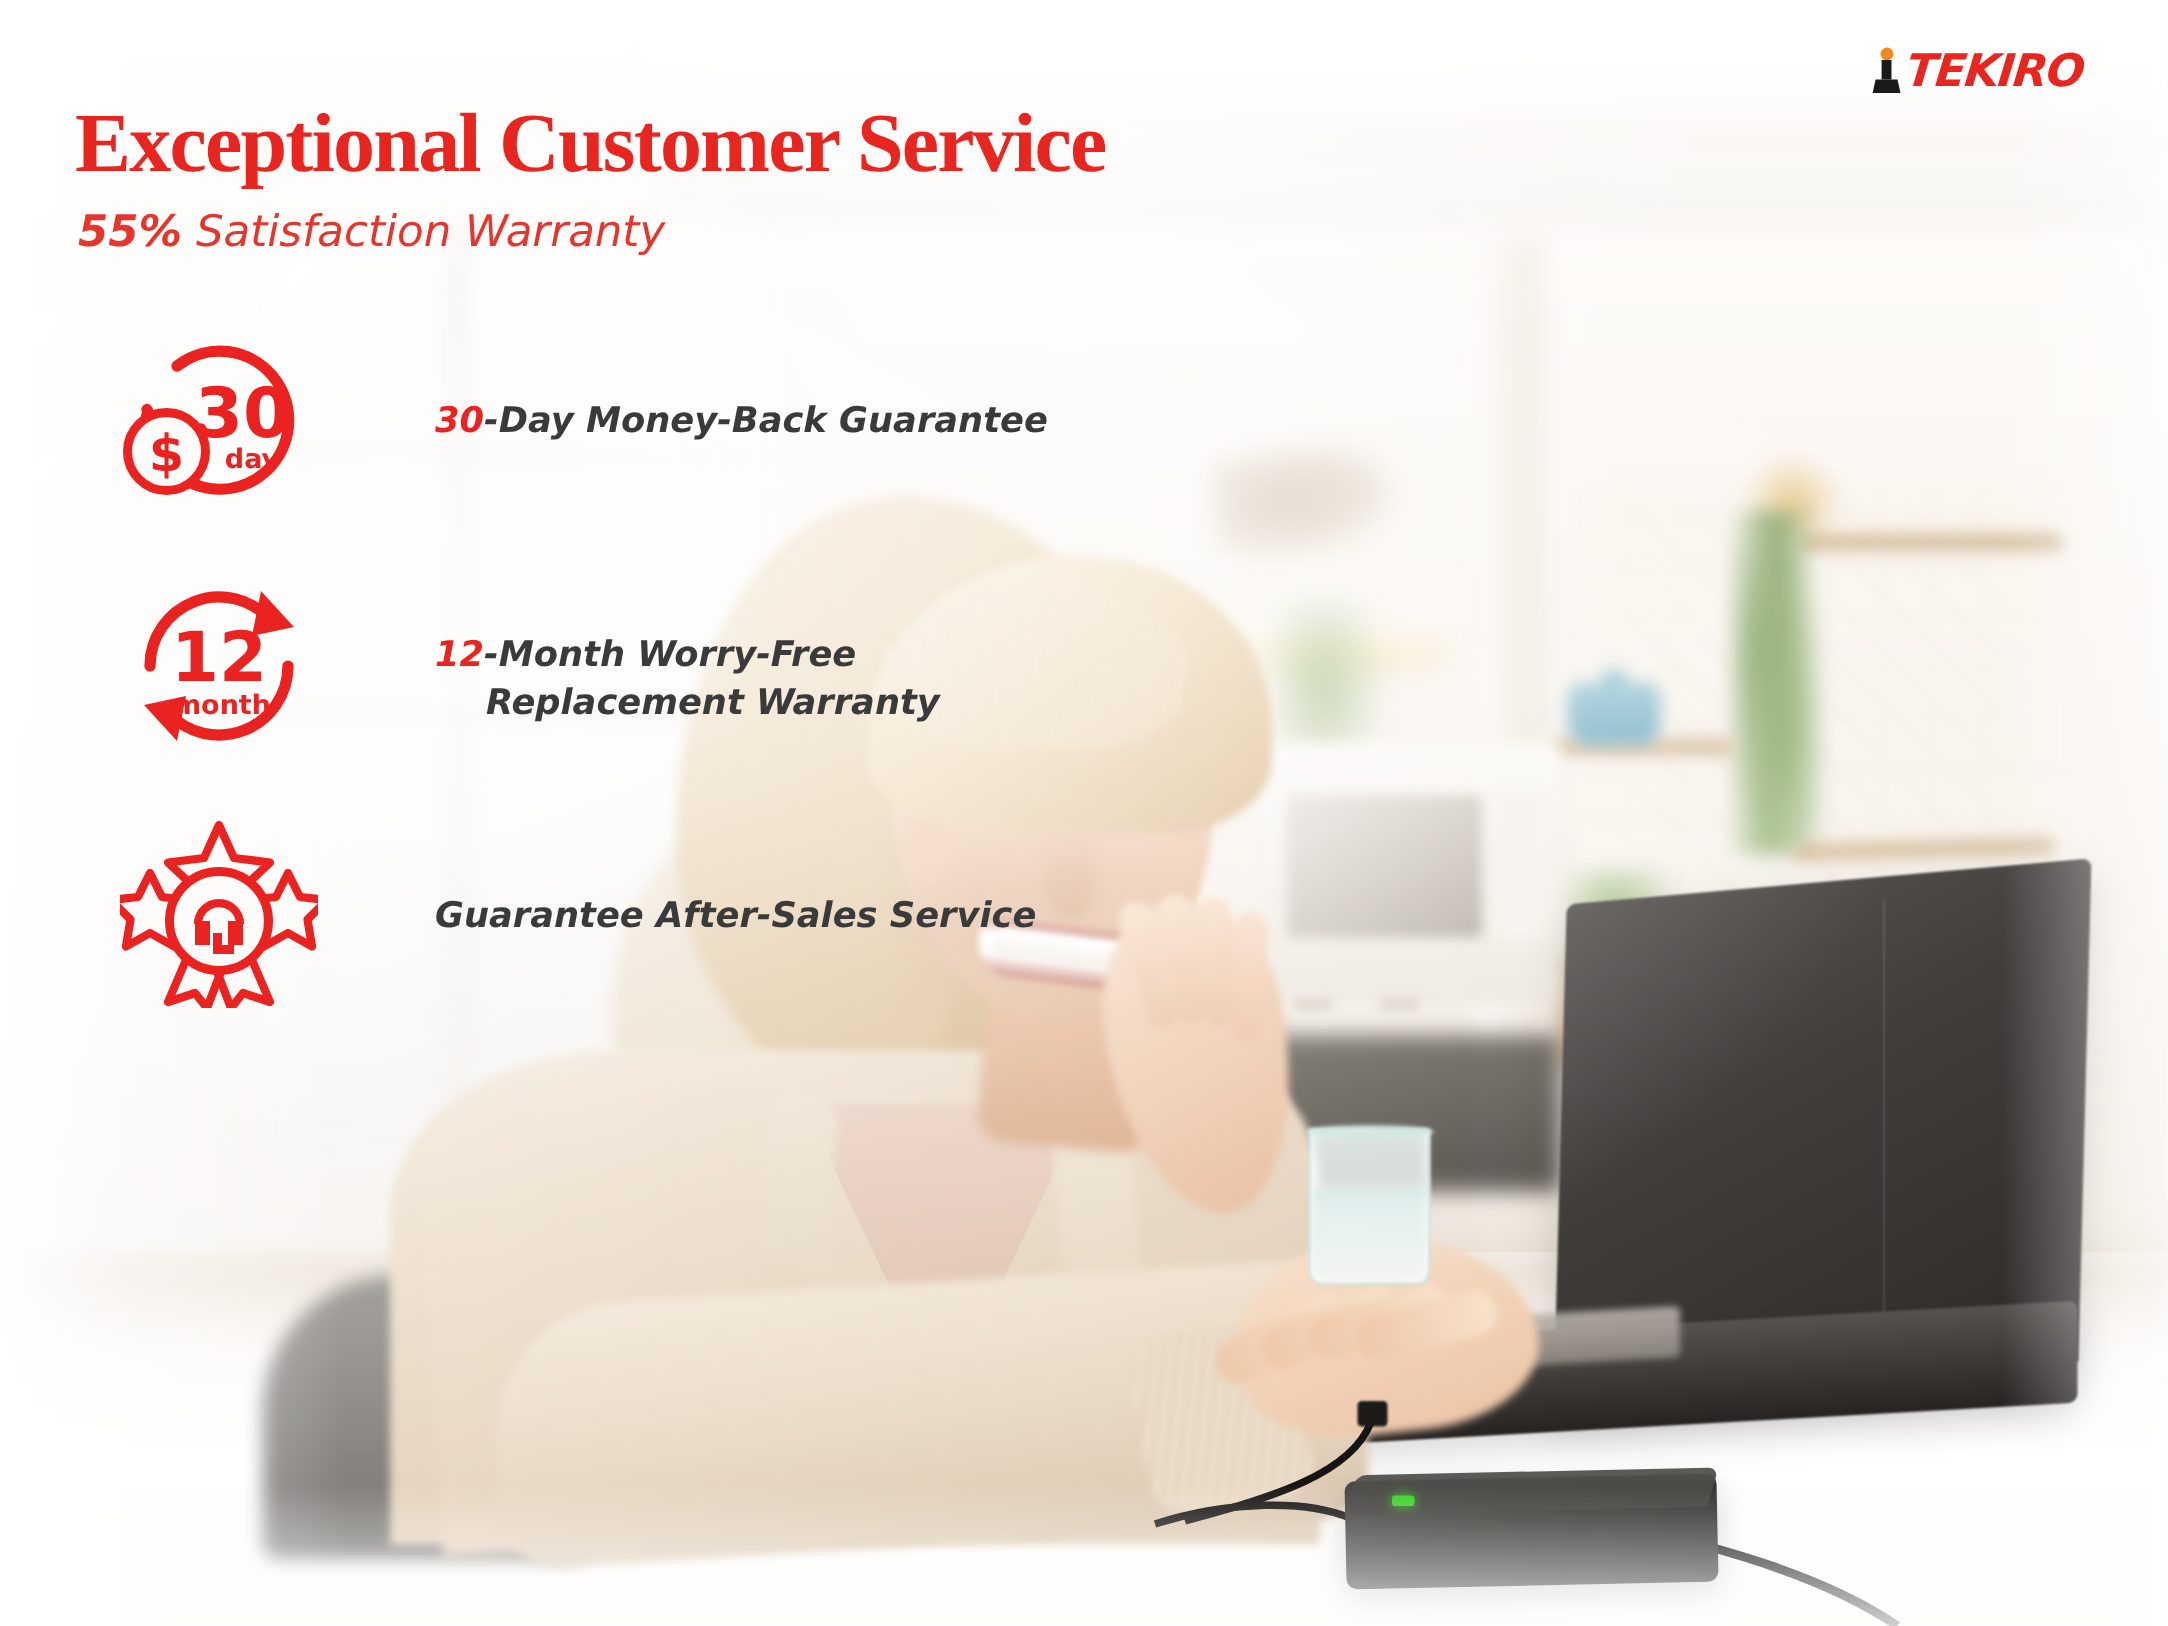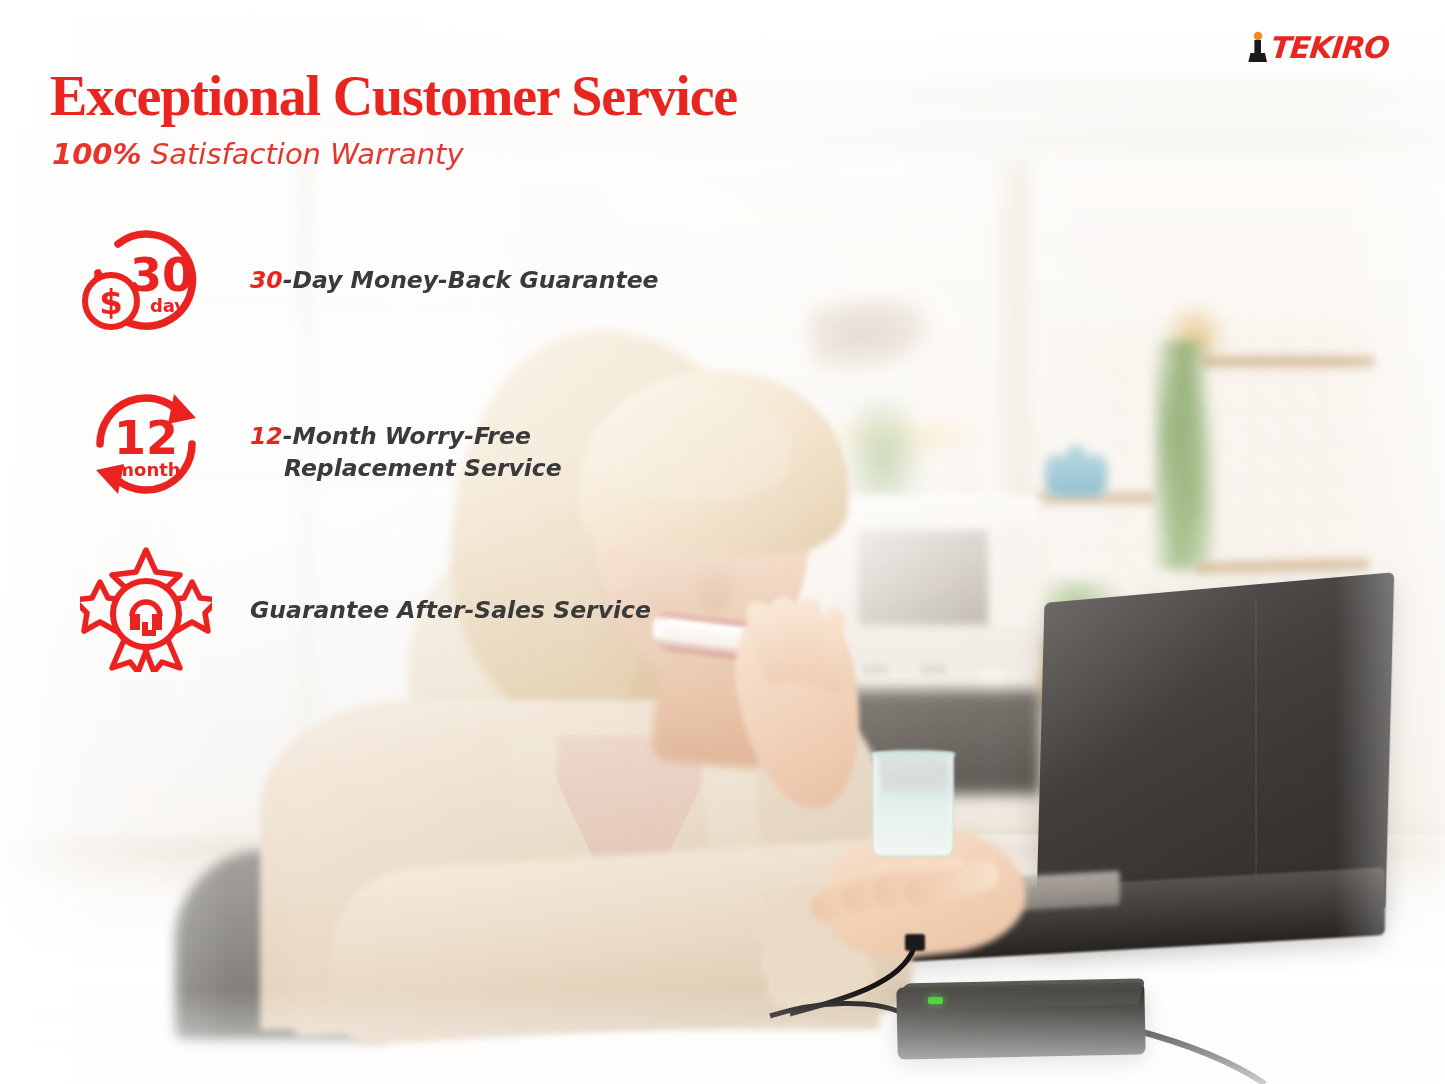--- a/index.html
+++ b/index.html
@@ -431,20 +431,21 @@
   .feature{ position:absolute; display:flex; align-items:center; }
   .f-row1{ left:78px; top:228px; }
   .f-row2{ left:82px; top:388px; }
   .f-row3{ left:80px; top:542px; }
 
   .f-icon{ position:relative; flex:0 0 auto; }
   .f-text{
     color:#3a3a3a; font-weight:bold; font-style:italic;
     font-size:23.5px; line-height:1.38; white-space:nowrap;
     font-family:"DejaVu Sans", sans-serif;
+    margin-left:40px;
   }
   .f-text .num{ color:#ea2320; }
   .f-text .indent{ padding-left:34px; display:block; }
   .t1{ position:absolute; left:250px; top:264px; }
   .t2{ position:absolute; left:250px; top:420px; }
   .t3{ position:absolute; left:250px; top:594px; }
 </style>
 </head>
 <body>
 
@@ -558,21 +559,21 @@
           <circle cx="12" cy="5" r="4.3" fill="#f08a1d"></circle>
           <rect x="8.4" y="9" width="6.6" height="13" fill="#1a1a1a"></rect>
           <path d="M4.4 22 H19 L21 31 H2.4 Z" fill="#1a1a1a"></path>
         </svg>
       </span>
       <span class="logo-word">TEKIRO</span>
     </div>
 
     <div class="headline">Exceptional Customer Service</div>
     <div class="subhead">
-      <b>100%</b><span> Satisfaction Warranty</span>
+      <b>55%</b><span> Satisfaction Warranty</span>
     </div>
 
     <div class="feature f-row1">
       <span class="f-icon">
         <svg width="130" height="112" viewBox="0 0 130 112">
           <path d="M40 16 A46 46 0 1 1 28 74" stroke="#ea2320" stroke-width="7.5" fill="none" stroke-linecap="round"></path>
           <path d="M20 45 L33 73 L56 58" stroke="#ea2320" stroke-width="7.5" fill="none" stroke-linejoin="round" stroke-linecap="round"></path>
           <polygon points="18,42 40,64 10,70" fill="#ea2320"></polygon>
           <circle cx="33" cy="73" r="26" stroke="#ea2320" stroke-width="6" fill="#fdfcfa"></circle>
           <text x="33" y="86" font-family="DejaVu Sans, sans-serif" font-size="34" font-weight="bold" fill="#ea2320" text-anchor="middle">$</text>
@@ -592,21 +593,21 @@
           <polygon points="92,6 114,30 86,36" fill="#ea2320"></polygon>
           <path d="M110 56 A46 46 0 0 1 30 87" stroke="#ea2320" stroke-width="7.5" fill="none" stroke-linecap="round"></path>
           <polygon points="36,106 14,82 42,76" fill="#ea2320"></polygon>
           <text x="64" y="66" font-family="DejaVu Sans, sans-serif" font-size="46" font-weight="bold" fill="#ea2320" text-anchor="middle">12</text>
           <text x="66" y="88" font-family="DejaVu Sans, sans-serif" font-size="18" font-weight="bold" fill="#ea2320" text-anchor="middle">month</text>
         </svg>
       </span>
     </div>
     <div class="f-text t2">
       <span class="num">12</span><span>-Month Worry-Free</span>
-      <span class="indent">Replacement Service</span>
+      <span class="indent">Replacement Warranty</span>
     </div>
 
     <div class="feature f-row3">
       <span class="f-icon">
         <svg width="132" height="130" viewBox="0 0 132 130">
           <polygon points="66,8 76,30 100,33 82,50 87,74 66,62 45,74 50,50 32,33 56,30" stroke="#ea2320" stroke-width="5.5" fill="none" stroke-linejoin="round"></polygon>
           <polygon points="20,40 28,56 46,58 33,71 36,89 20,80 4,89 7,71 -6,58 12,56" stroke="#ea2320" stroke-width="5.5" fill="none" stroke-linejoin="round"></polygon>
           <polygon points="112,40 120,56 138,58 125,71 128,89 112,80 96,89 99,71 86,58 104,56" stroke="#ea2320" stroke-width="5.5" fill="none" stroke-linejoin="round"></polygon>
           <path d="M44 98 L32 126 L50 120 L58 130 L68 104 Z" stroke="#ea2320" stroke-width="5.5" fill="none" stroke-linejoin="round"></path>
           <path d="M88 98 L100 126 L82 120 L74 130 L64 104 Z" stroke="#ea2320" stroke-width="5.5" fill="none" stroke-linejoin="round"></path>

